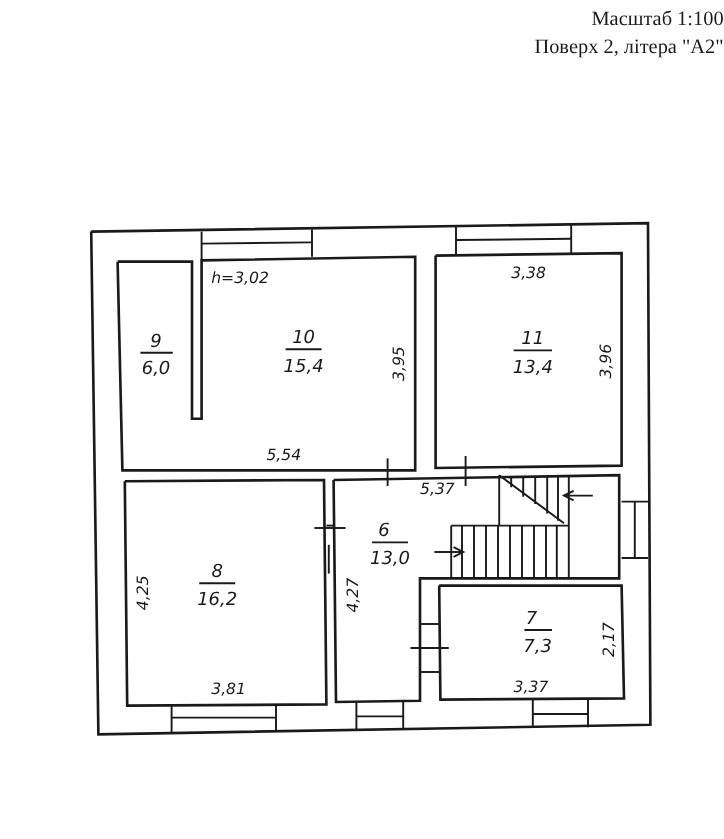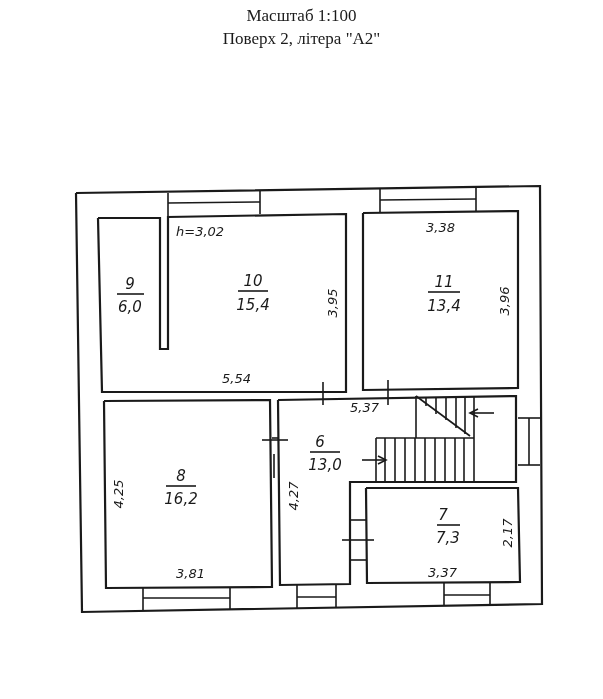--- a/index.html
+++ b/index.html
@@ -1,17 +1,17 @@
 <!DOCTYPE html>
 <html><head>
   <meta charset="utf-8">
   <style>
     html, body { margin: 0; padding: 0; background: #ffffff; }
     body { width: 603px; height: 699px; position: relative; overflow: hidden; font-family: "Liberation Serif", serif; color: #1a1a1a; }
-    .header { position: absolute; left: 0; top: 4px; width: 603px; text-align: center; }
+    .header { position: absolute; left: 0; top: 4px; width: 603px; text-align: right; }
     .header div { font-size: 17px; line-height: 23px; }
     svg { position: absolute; left: 0; top: 0; }
     .lbl { font-family: "DejaVu Sans", sans-serif; font-style: italic; font-size: 13px; fill: #1a1a1a; }
     .lbl-big { font-size: 15px; }
     .w { stroke: #1a1a1a; stroke-width: 2.2; fill: none; }
     .t { stroke: #1a1a1a; stroke-width: 1.6; fill: none; }
   </style>
 </head>
 <body>
 

